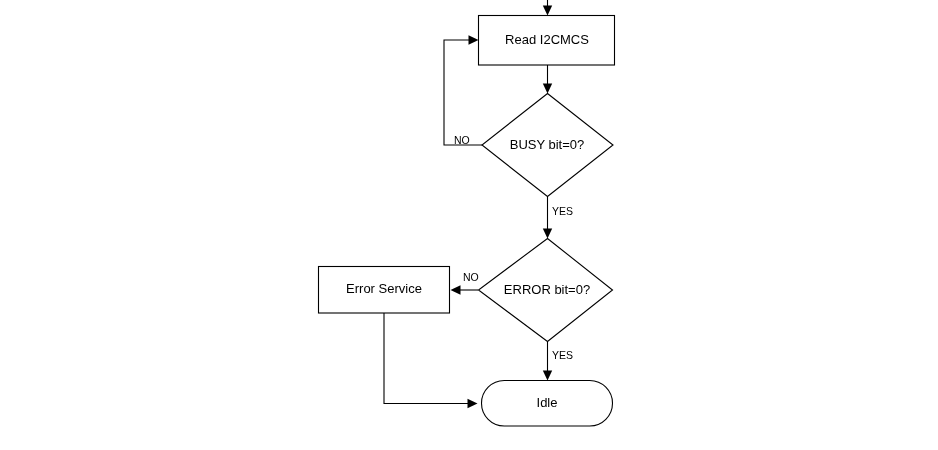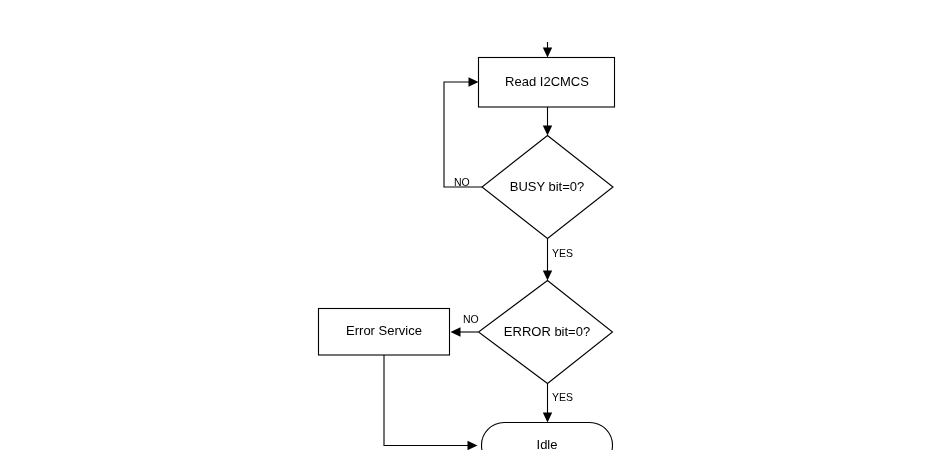--- a/index.html
+++ b/index.html
@@ -12,21 +12,20 @@
     width: 938px;
     height: 450px;
     overflow: hidden;
     font-family: "Liberation Sans", sans-serif;
   }
   #flow-root {
     position: relative;
     width: 938px;
     height: 348px;
     background: #ffffff;
-    margin-top: 42px;
   }
   #flow-svg {
     position: absolute;
     top: 0;
     left: 0;
     width: 938px;
     height: 450px;
     display: block;
   }
   .shape-stroke {

